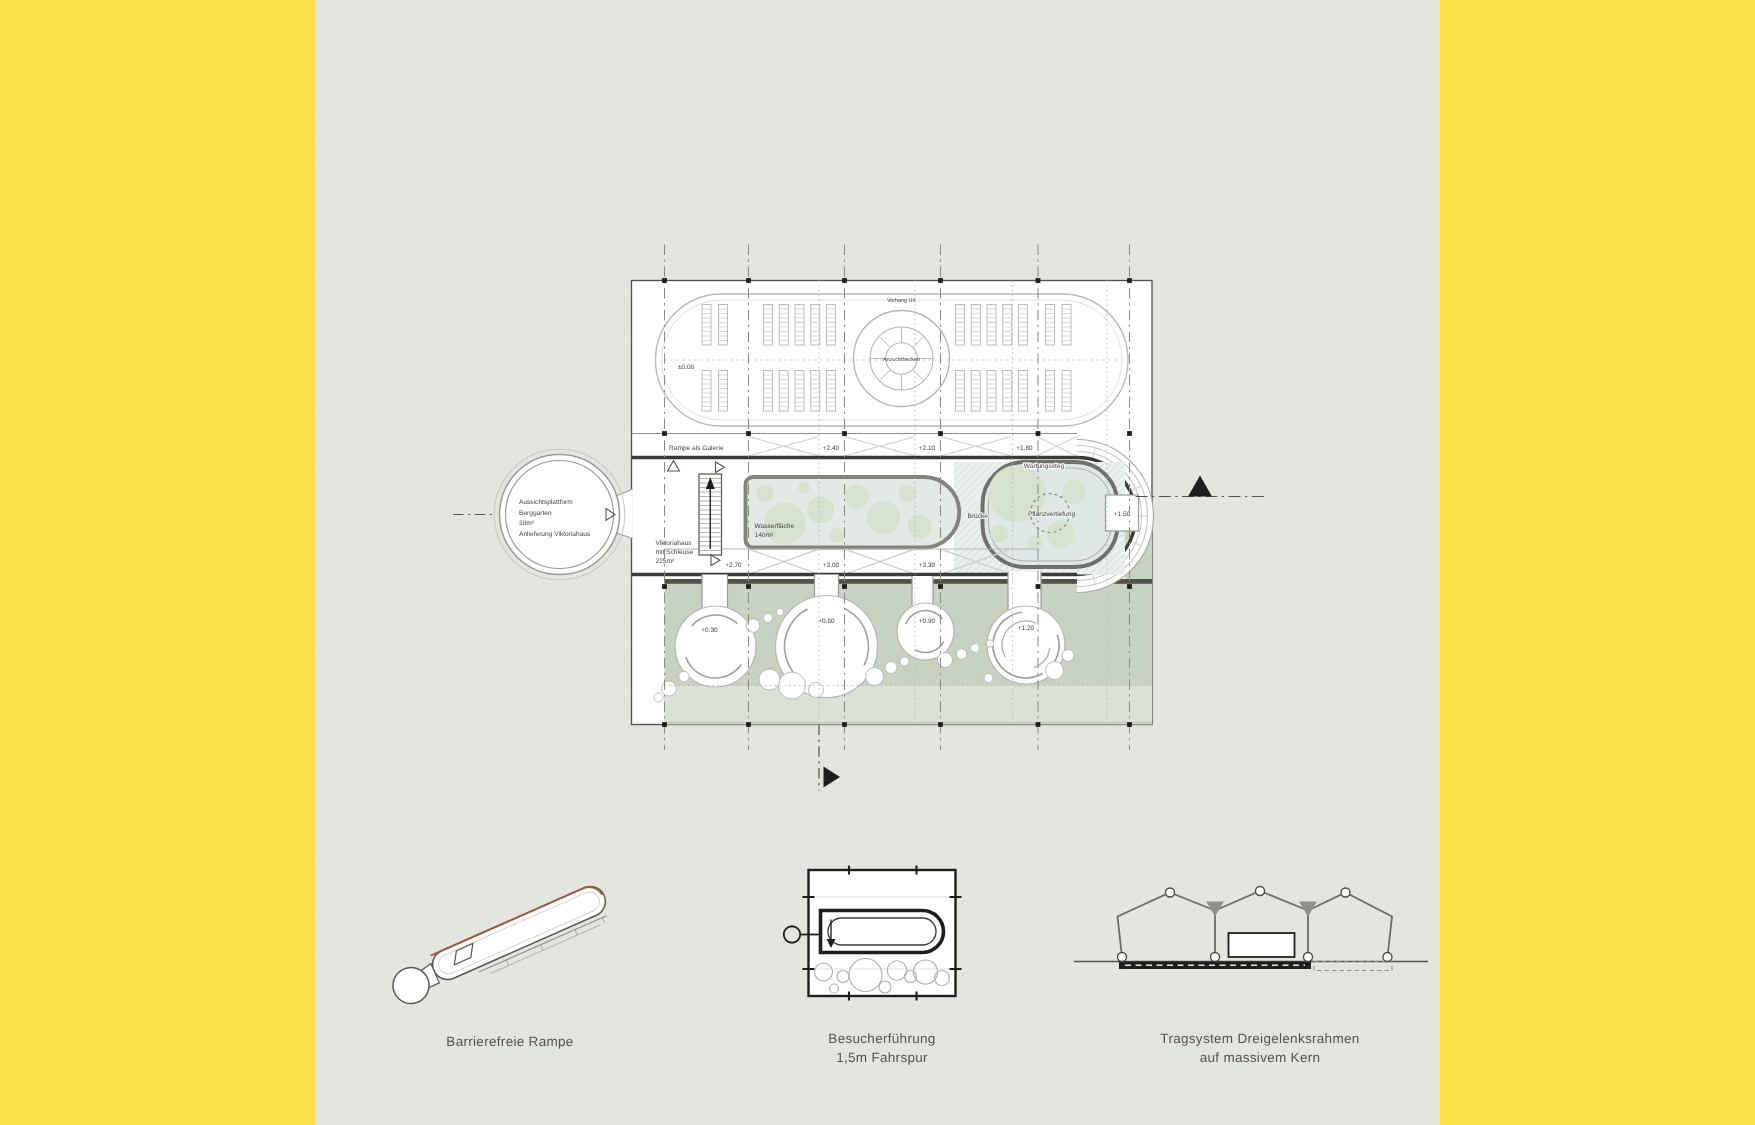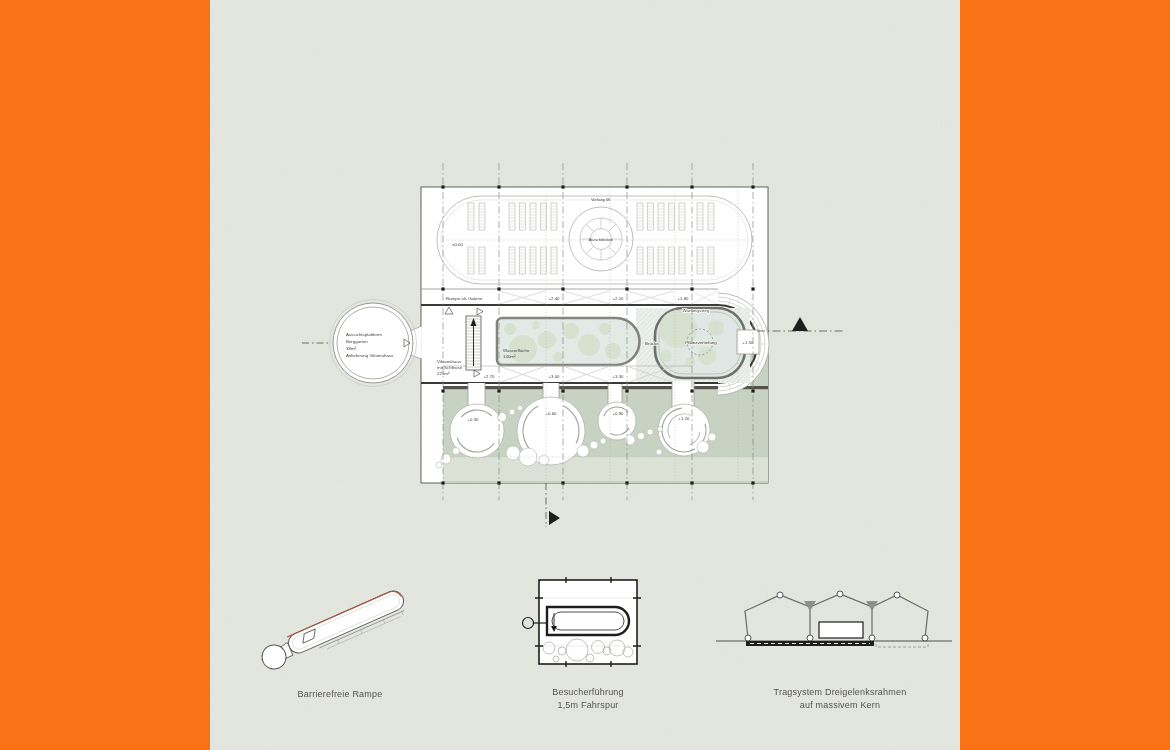--- a/index.html
+++ b/index.html
@@ -1,16 +1,16 @@
 <!DOCTYPE html>
 <html><head>
 <meta charset="utf-8">
 <style>
   html,body{margin:0;padding:0;background:#ffffff;}
-  .stage{position:relative;width:1170px;height:750px;background:#f97316;overflow:hidden;}
+  .stage{position:relative;width:1170px;height:750px;background:#fde047;overflow:hidden;}
   svg{position:absolute;left:0;top:0;}
   svg text{font-family:"Liberation Sans", sans-serif;fill:#45433f;}
   .tiny{font-size:4.4px;}
   .tinyc{font-size:4.4px;text-anchor:middle;}
   .micro{font-size:3.6px;text-anchor:middle;}
   .lvl{font-size:4.3px;text-anchor:middle;}
   .cap{font-size:9px;text-anchor:middle;fill:#56524d;letter-spacing:.2px;}
   .halo{paint-order:stroke;stroke:#ffffff;stroke-width:1.6px;stroke-linejoin:round;}
   .halog{paint-order:stroke;stroke:#eef2ef;stroke-width:1.4px;stroke-linejoin:round;}
 </style>

